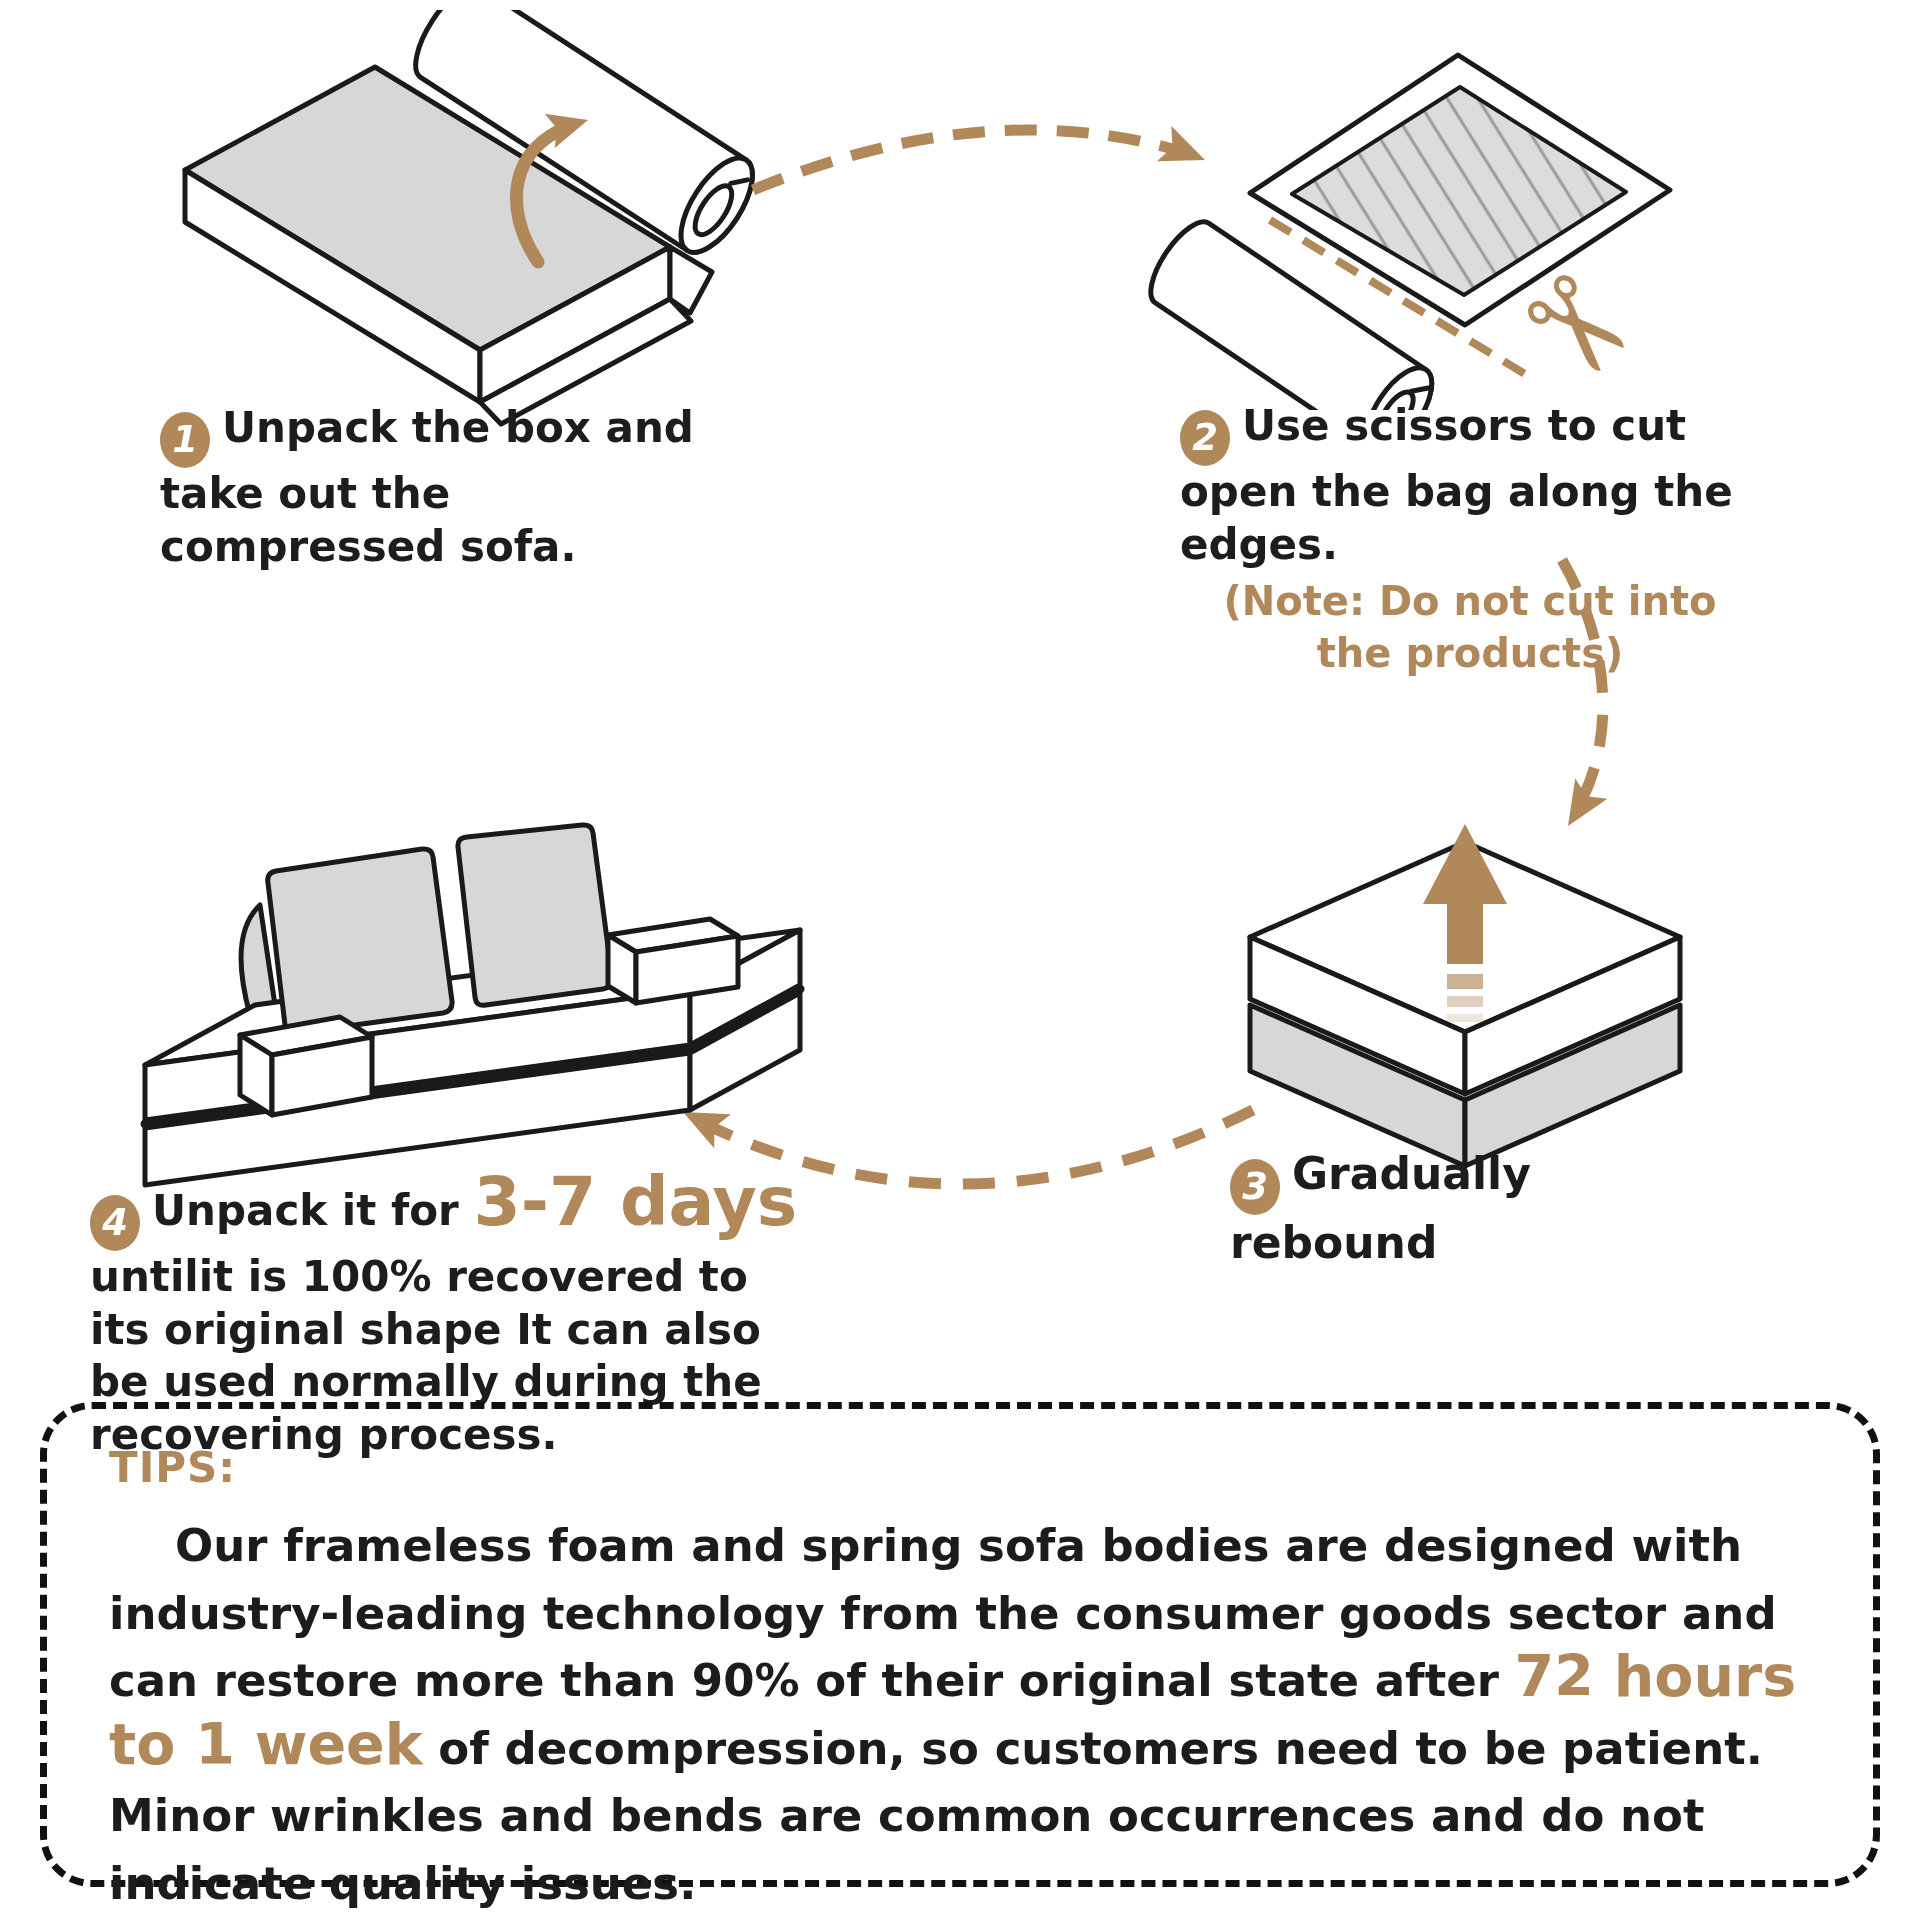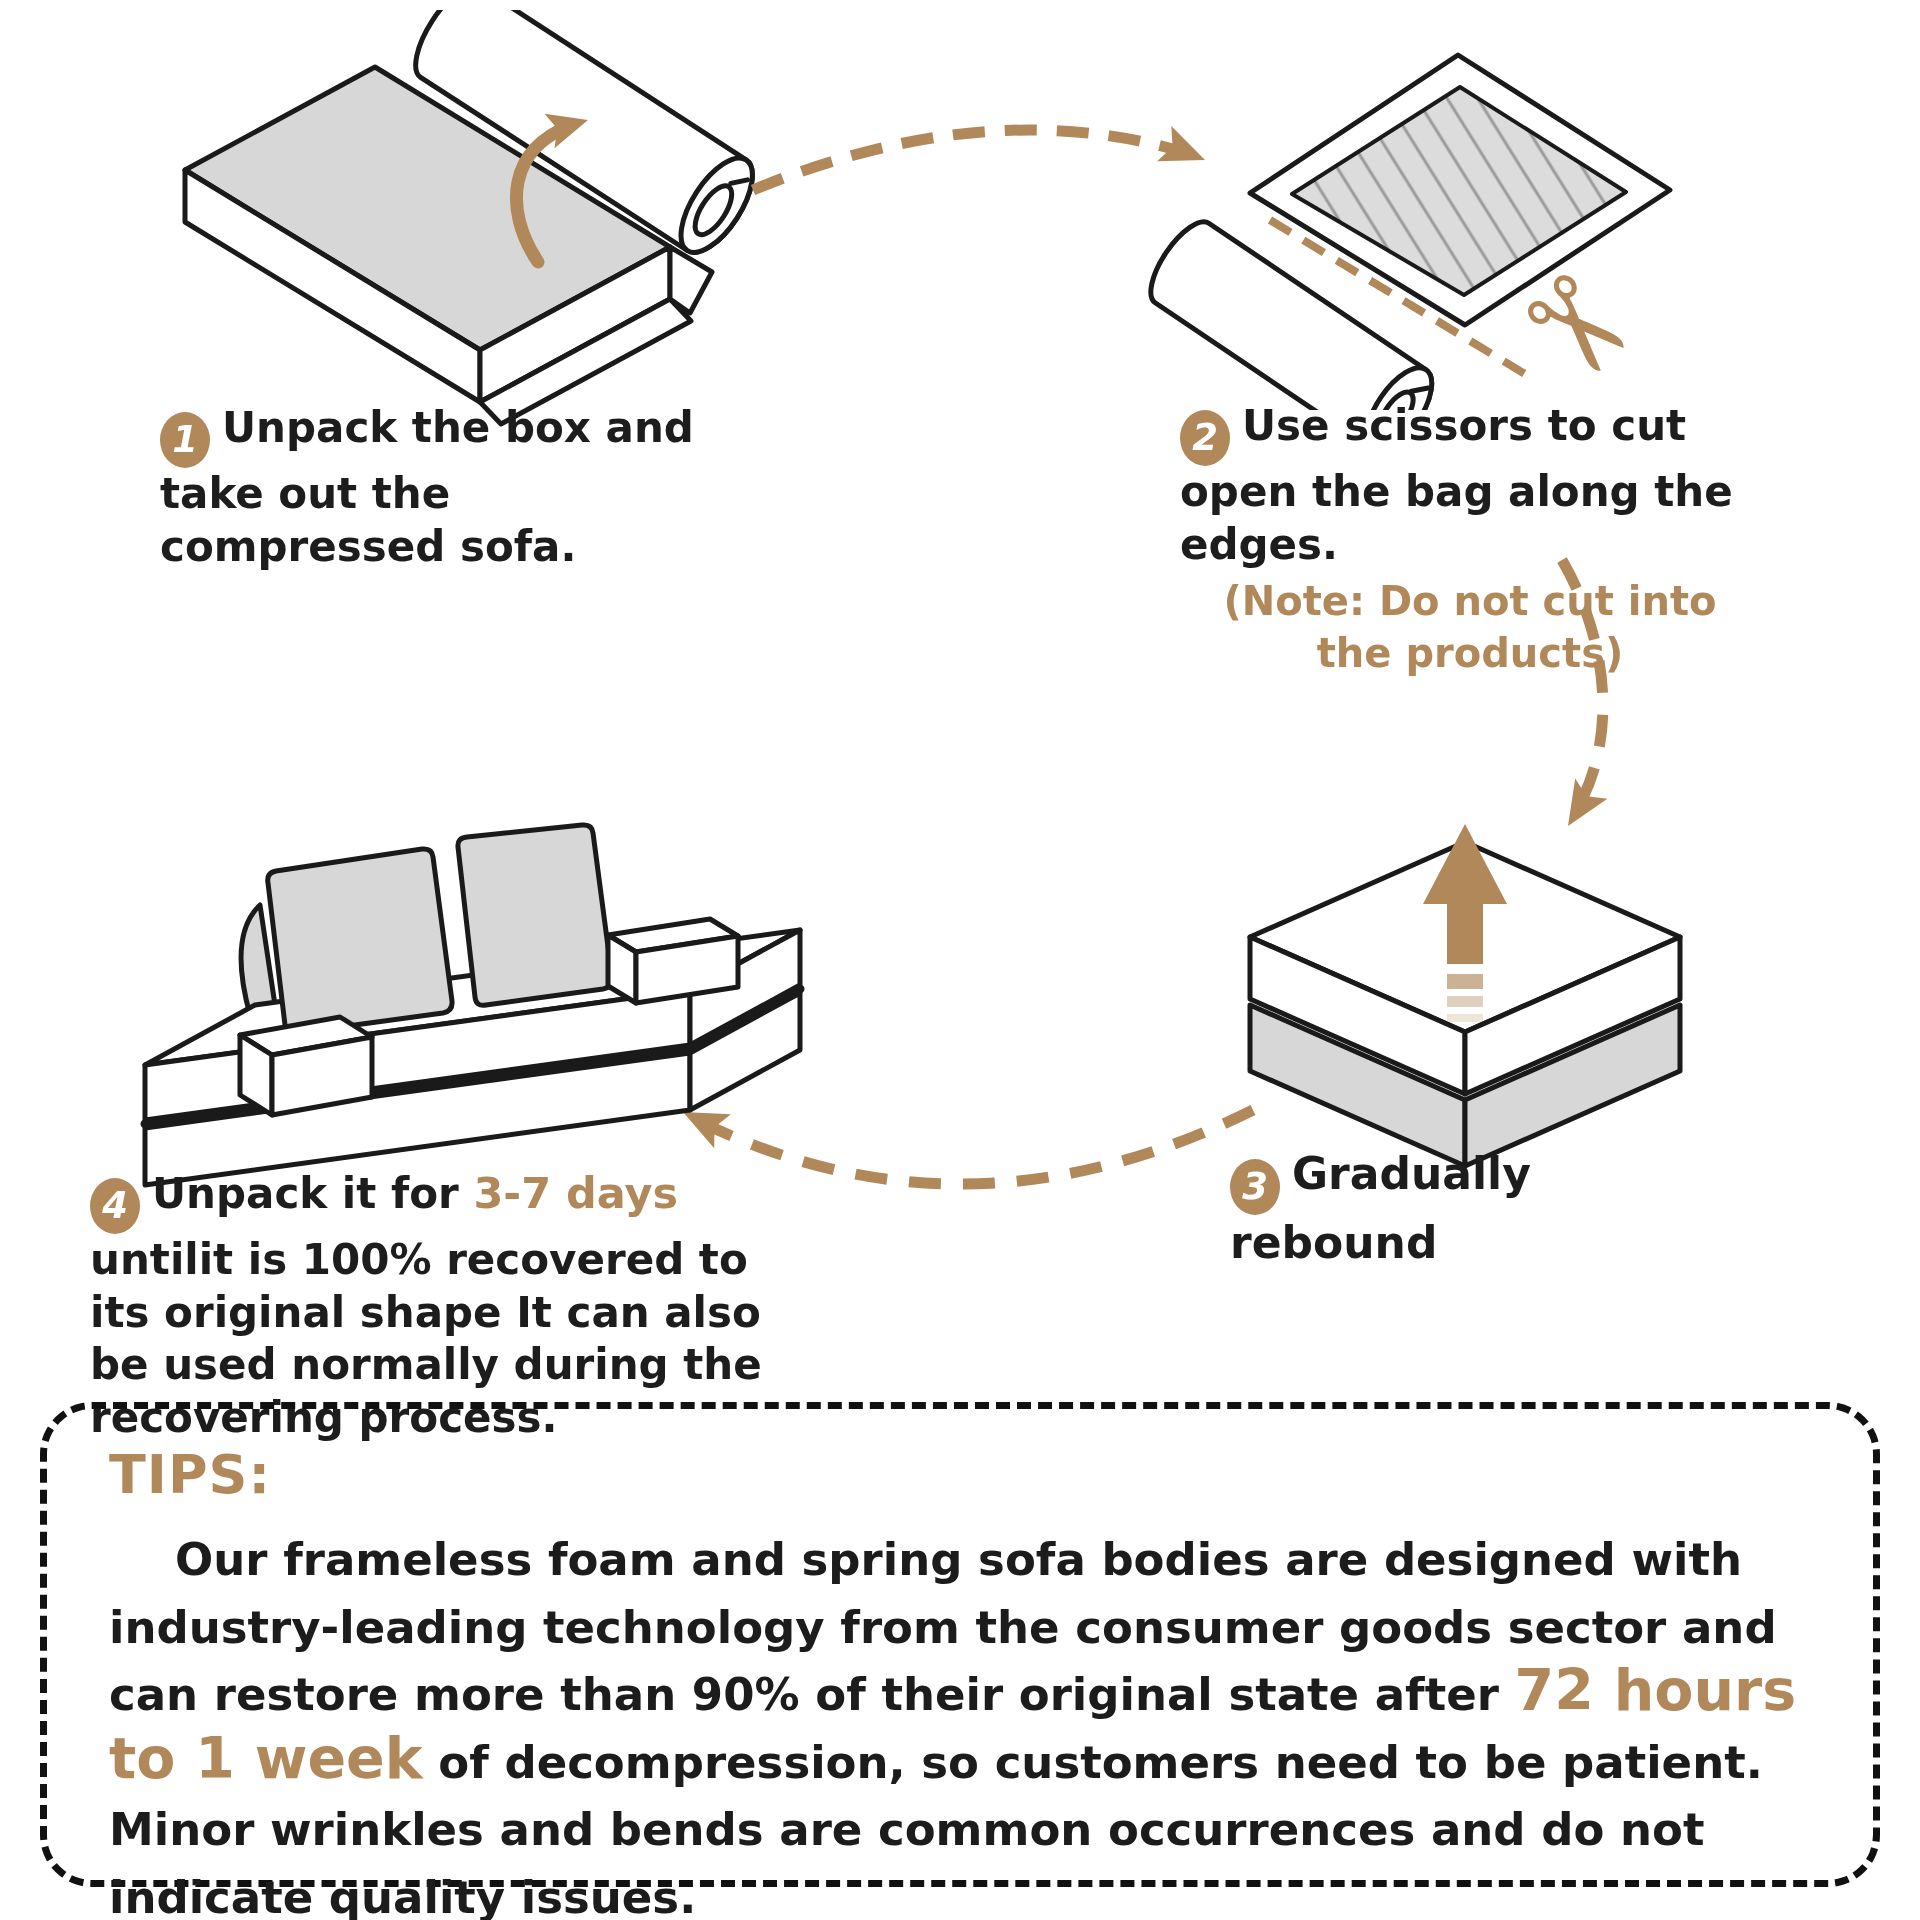--- a/index.html
+++ b/index.html
@@ -8,34 +8,34 @@
   .canvas { position:relative; width:1920px; height:1920px; background:#fff; }
   .abs { position:absolute; }
 
   
   .caption { font-size:42px; font-weight:600; color:#1d1d1d; line-height:1.25; }
   .badge { display:inline-flex; align-items:center; justify-content:center;
            width:50px; height:56px; border-radius:50%; background:#B0885A;
            color:#fff; font-size:37px; font-weight:700; font-style:italic;
            vertical-align:-10px; margin-right:12px; }
   .note { color:#B0885A; font-weight:700; font-size:40px; text-align:center; line-height:1.3; margin-top:4px; }
-  .hl-days { color:#B0885A; font-weight:700; font-size:43px; line-height:1; }
+  .hl-days { color:#B0885A; font-weight:700; font-size:68px; line-height:1; }
 
   
   .banner { display:flex; align-items:center; background:#2E2C33; border-radius:96px;
             padding-left:26px; gap:28px; }
   .banner-text { font-family:"Liberation Sans", sans-serif; font-size:102px; font-weight:700;
                  letter-spacing:-2px; white-space:nowrap; transform:scaleX(0.97);
                  transform-origin:left center; }
   .banner-text .w1 { color:#B0885A; }
   .banner-text .w2 { color:#ffffff; margin-left:22px; }
 
   
   .tips-box { border:7px dashed #111; border-radius:52px; padding:34px 48px 0 62px; }
-  .tips-heading { color:#B0885A; font-size:54px; font-weight:800; letter-spacing:1px; }
+  .tips-heading { color:#B0885A; font-size:42px; font-weight:800; letter-spacing:1px; }
   .tips-body { margin-top:20px; font-size:45px; font-weight:600; color:#1c1c1c;
                line-height:1.5; text-indent:66px; }
   .tips-hl { color:#B0885A; font-weight:700; font-size:57px; line-height:1; }
 
   svg { display:block; }
 </style>
 </head>
 <body>
 
 <div class="canvas">

